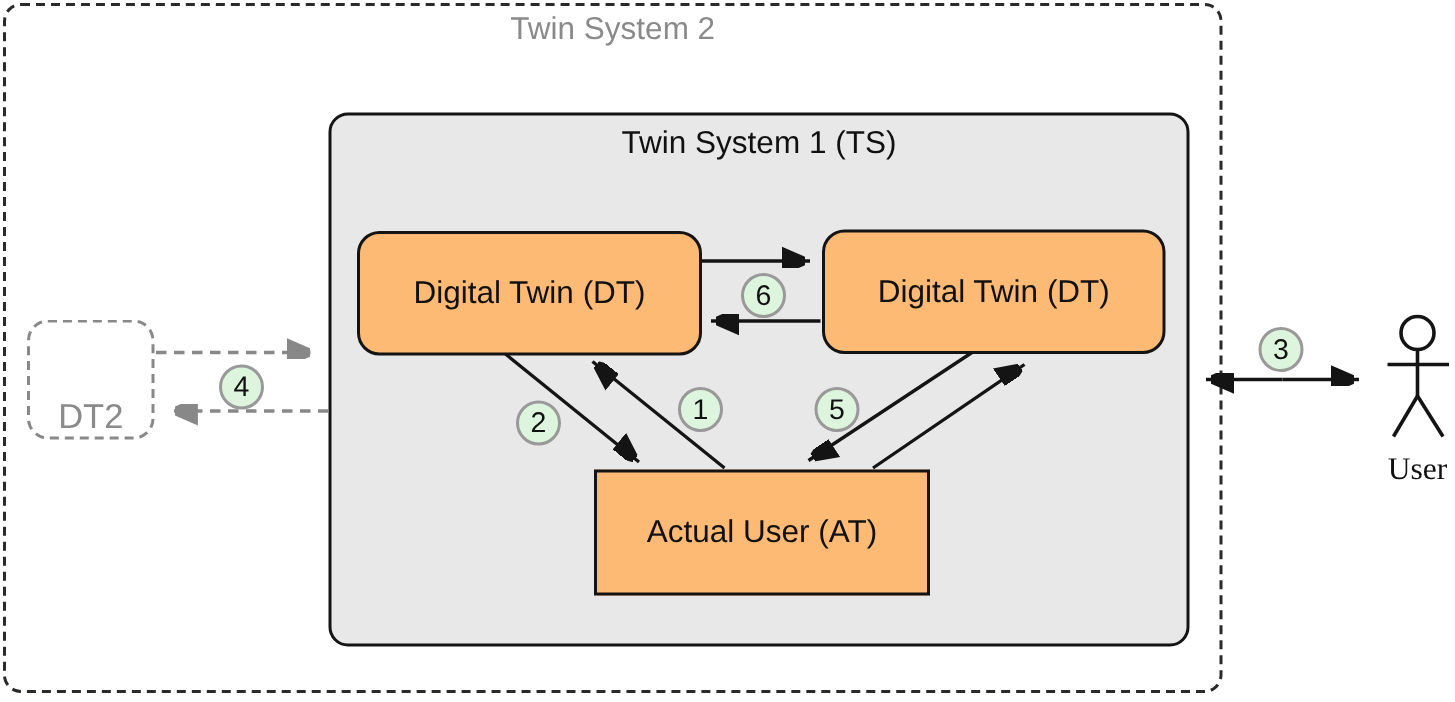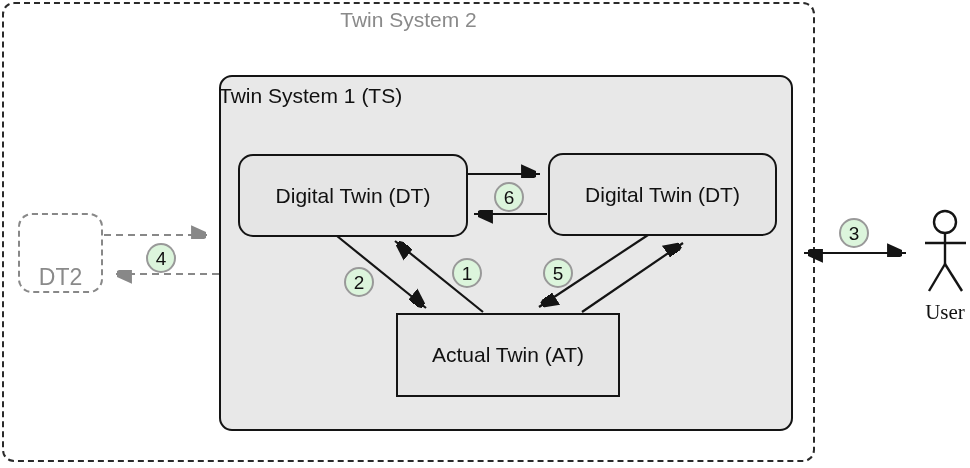--- a/index.html
+++ b/index.html
@@ -21,25 +21,25 @@
     left:2px;top:8px;width:813px;
     text-align:center;font-size:21px;color:#8a8a8a;
   }
   
   .inner-box{
     left:219px;top:75px;width:570px;height:352px;
     background:#e8e8e8;border:2px solid #141414;border-radius:13px;
   }
   .inner-title{
     left:219px;top:84px;width:574px;
-    text-align:left;font-size:21px;color:#111;
+    text-align:center;font-size:21px;color:#111;
   }
   .node{
     display:flex;align-items:center;justify-content:center;
-    background:#e5e5e5;border:2px solid #141414;
+    background:#fdba74;border:2px solid #141414;
     font-size:21px;white-space:nowrap;
   }
   .dt-left{left:238px;top:154px;width:226px;height:79px;border-radius:15px;}
   .dt-right{left:548px;top:153px;width:225px;height:79px;border-radius:15px;}
   .at-box{left:396px;top:313px;width:220px;height:80px;border-radius:0;}
   .dt2-box{
     left:18px;top:213px;width:81px;height:76px;
     background:#ffffff;border:2px dashed #888888;border-radius:14px;
     color:#8a8a8a;font-size:23px;
     display:flex;align-items:flex-end;justify-content:center;
@@ -74,21 +74,21 @@
   <div class="abs inner-box"></div>
   <div class="abs inner-title">Twin System 1 (TS)</div>
 
   <div class="abs node dt-left">
     <span>Digital Twin (DT)</span>
   </div>
   <div class="abs node dt-right">
     <span>Digital Twin (DT)</span>
   </div>
   <div class="abs node at-box">
-    <span>Actual Twin (AT)</span>
+    <span>Actual User (AT)</span>
   </div>
   <div class="abs dt2-box">
     <span>DT2</span>
   </div>
 
   <svg class="abs overlay" width="970" height="468" viewBox="0 0 970 468">
     <defs>
       <marker id="arrB" markerWidth="7" markerHeight="7" refX="8.6" refY="5" orient="auto">
         <path d="M0,0.6 L10,5 L0,9.4 z" fill="#141414"></path>
       </marker>

